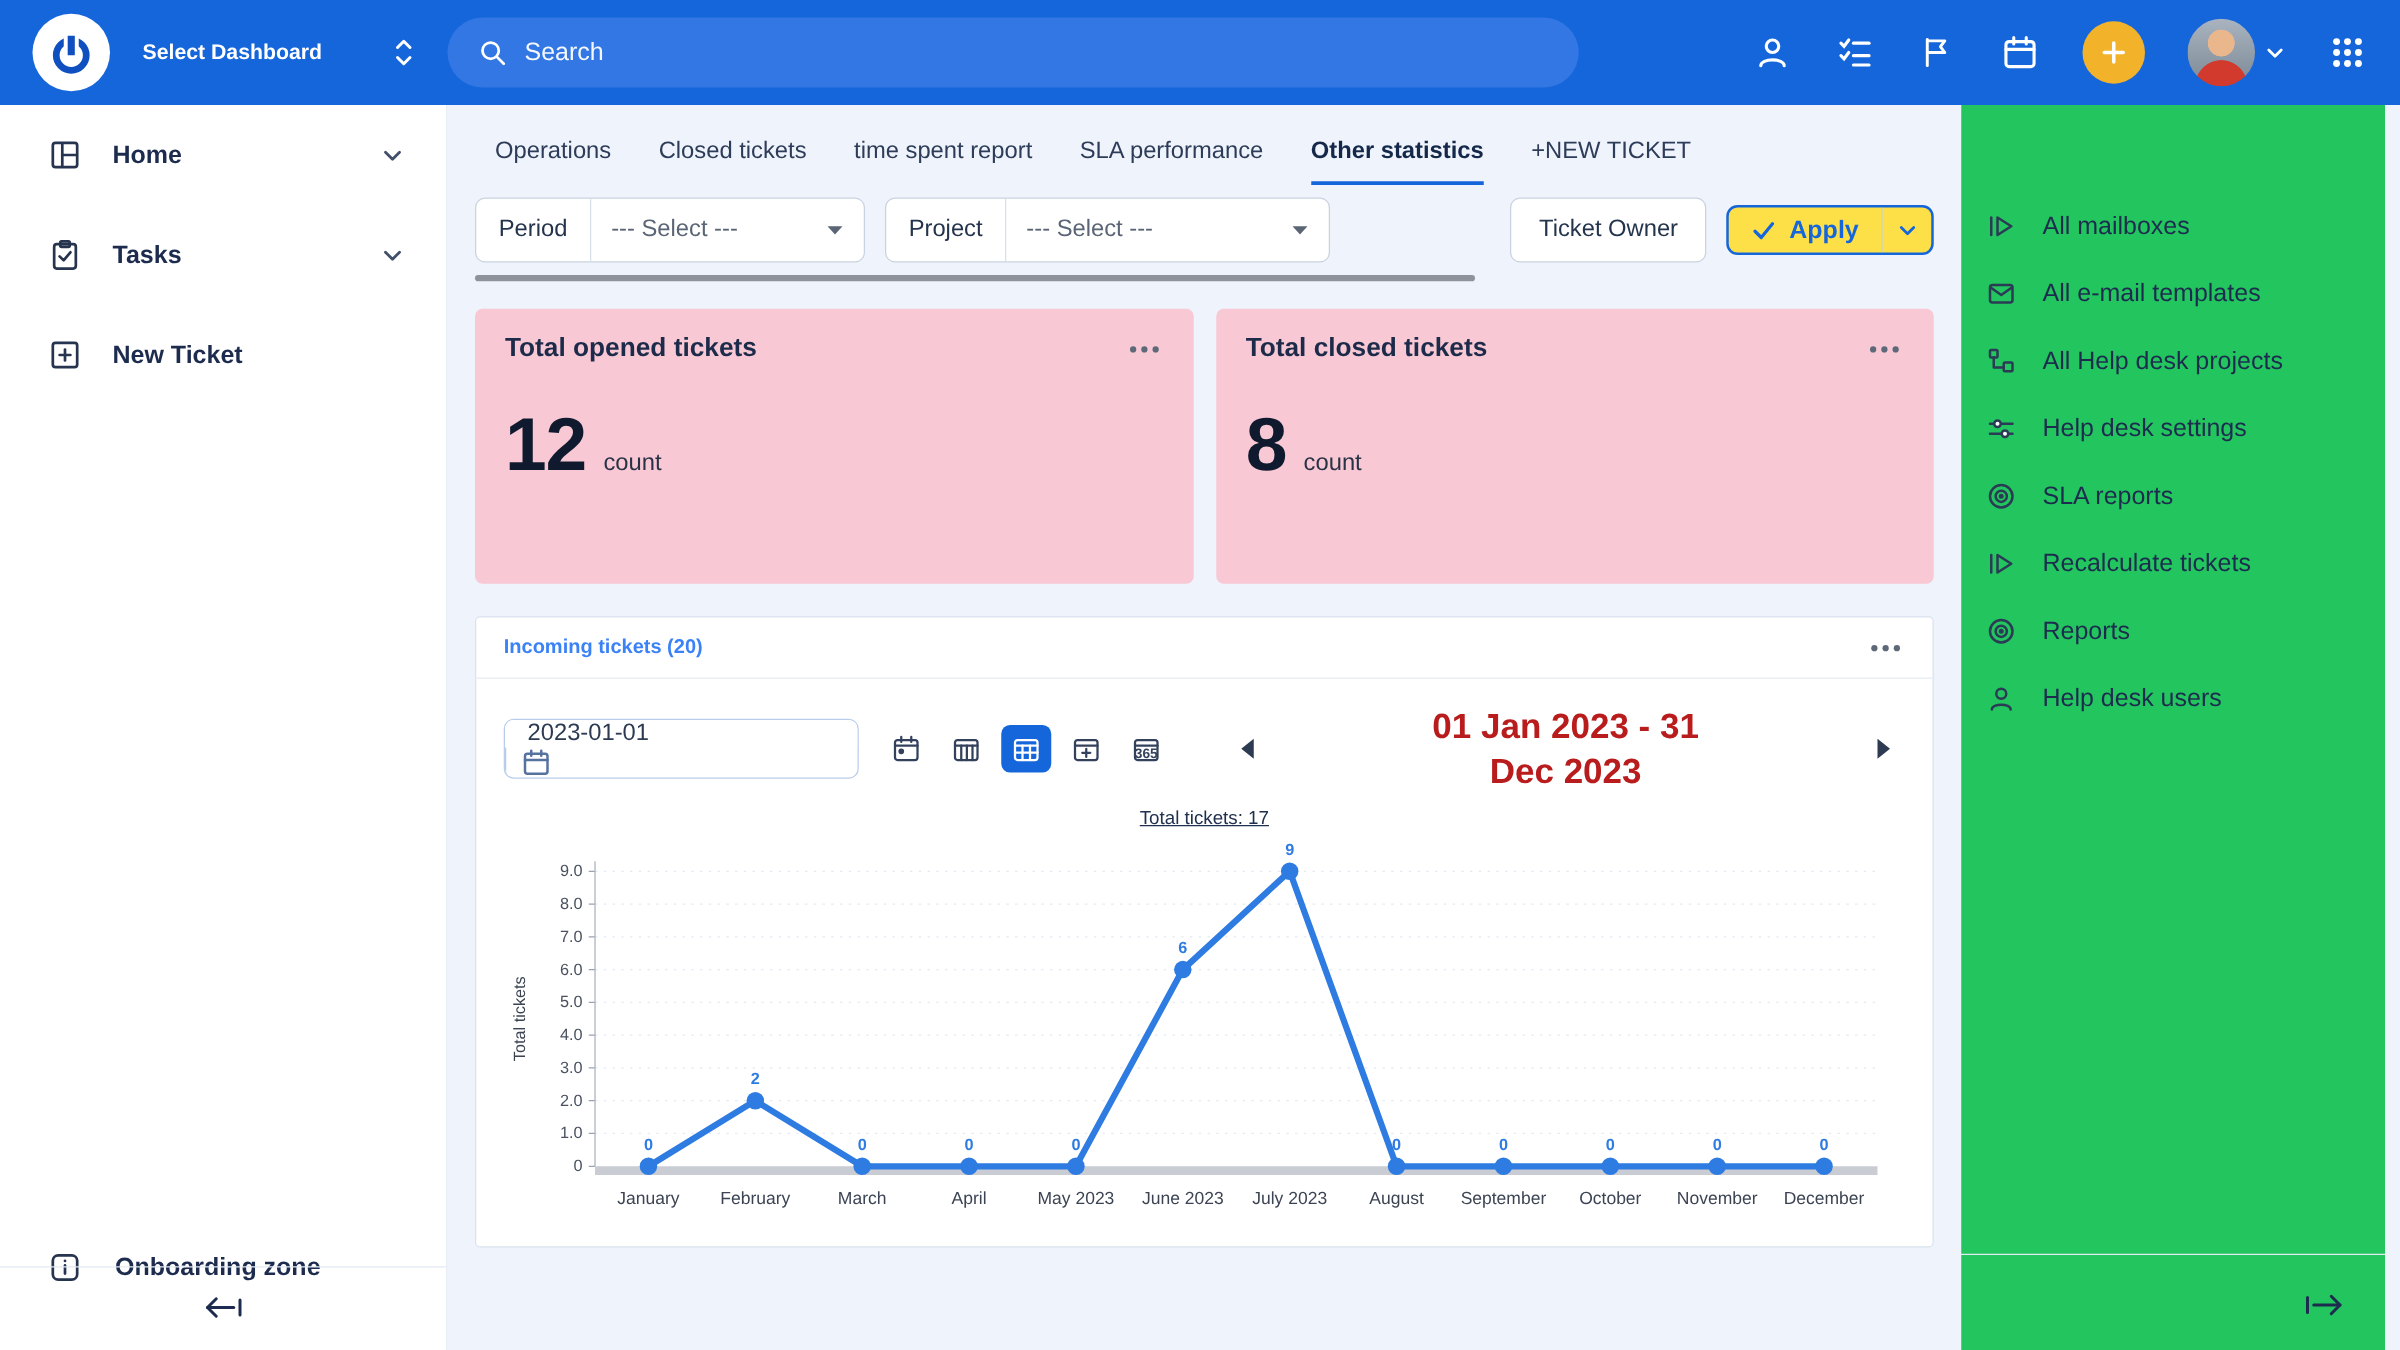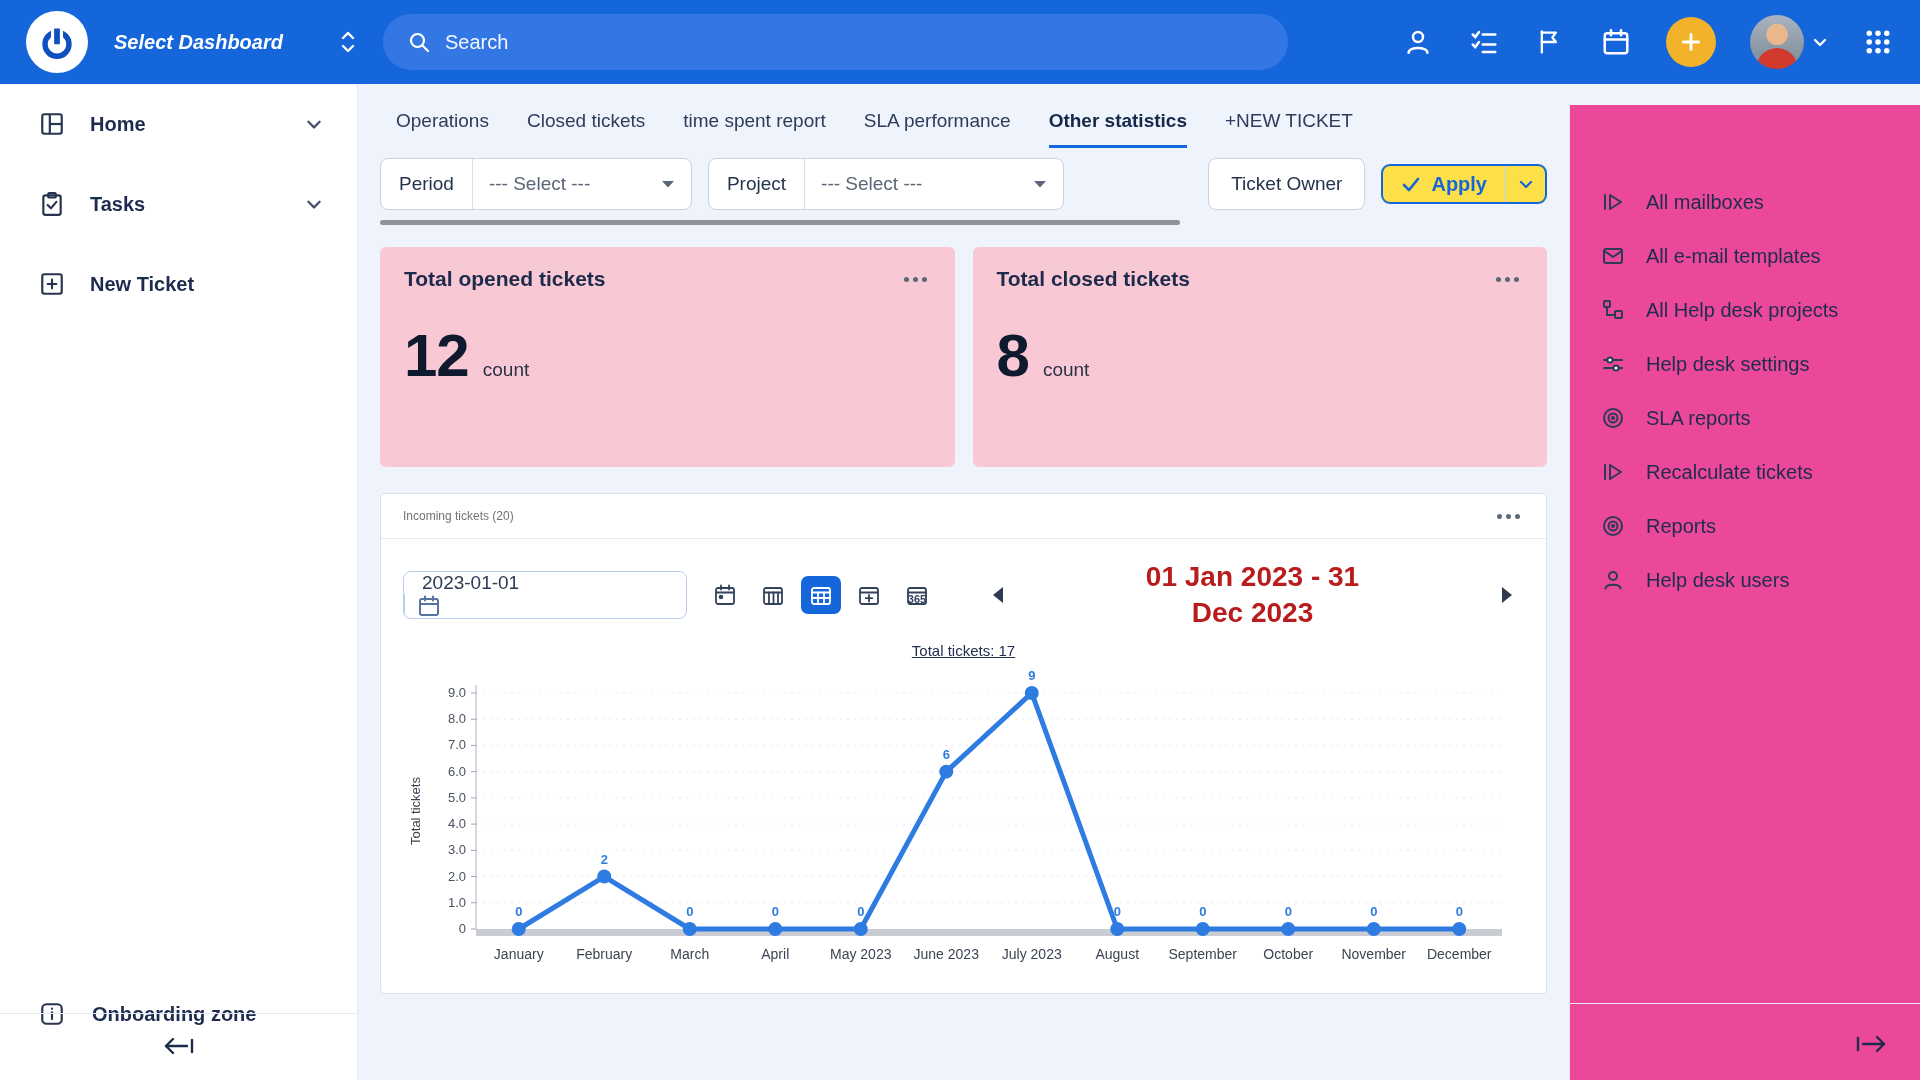--- a/index.html
+++ b/index.html
@@ -6,21 +6,21 @@
   html,body { width:1920px; height:1080px; overflow:hidden; }
   body { font-family:"Liberation Sans", sans-serif; background:#eff3fb; }
   .app { position:relative; width:1920px; height:1080px; }
 
   
   .topbar { position:absolute; left:0; top:0; width:1920px; height:84px;
     background:#1666db; display:flex; align-items:center; padding:0 26px; gap:26px; }
   .logo { width:62px; height:62px; border-radius:50%; background:#fff; display:flex;
     align-items:center; justify-content:center; flex:0 0 auto; }
   .dash-select { display:flex; align-items:center; gap:56px; color:#fff; cursor:pointer; }
-  .dash-select .lbl { font-size:20px; font-weight:700;font-style:italic; }
+  .dash-select .lbl { font-size:17px; font-weight:700; }
   .search { flex:0 1 905px; height:56px; border-radius:28px; background:#3277e3;
     display:flex; align-items:center; padding:0 24px; gap:14px; }
   .search input { flex:1; background:transparent; border:none; outline:none;
     color:#fff; font-size:20px; font-family:"Liberation Sans", sans-serif; }
   .search input::placeholder { color:rgba(255,255,255,.95); }
   .top-icons { margin-left:auto; display:flex; align-items:center; gap:34px; }
   .tico { width:32px; height:32px; color:#fff; cursor:pointer; display:flex; align-items:center; justify-content:center;}
   .plus-btn { width:50px; height:50px; border-radius:50%; background:#f2b32b; display:flex;
     align-items:center; justify-content:center; cursor:pointer; }
   .avatar-wrap { display:flex; align-items:center; gap:8px; cursor:pointer; }
@@ -39,22 +39,22 @@
   .nav-item .chev { margin-left:auto; color:#42506b; }
   .nav-ico { width:28px; height:28px; color:#27344f; display:flex; align-items:center; justify-content:center;}
   .onboarding { position:absolute; left:38px; top:916px; display:flex; align-items:center;
     gap:26px; color:#1d2c4e; cursor:pointer; }
   .onboarding .nlabel { font-size:20px; font-weight:700; }
   .lside-divider { position:absolute; left:0; bottom:66px; width:100%; height:1px; background:#e3e9f2; }
   .collapse-btn { position:absolute; left:152px; bottom:14px; width:54px; height:40px;
     display:flex; align-items:center; justify-content:center; color:#1d2c4e; cursor:pointer; }
 
   
-  .rsidebar { position:absolute; right:0; top:84px; width:351px; bottom:0;
-    background:#ec4899; border-left:1px solid #e3e9f2;margin-top:21px; }
+  .rsidebar { position:absolute; right:12px; top:84px; width:351px; bottom:0;
+    background:#22c55e; border-left:1px solid #e3e9f2; }
   .rlist { list-style:none; padding-top:70px; }
   .ritem { height:54px; display:flex; align-items:center; gap:20px; padding-left:30px;
     color:#1d2c4e; cursor:pointer; }
   .ritem .rlabel { font-size:20px; }
   .rico { width:26px; height:26px; color:#2b3a55; display:flex; align-items:center; justify-content:center; }
   .rside-divider { position:absolute; left:0; bottom:76px; width:100%; height:1px; background:#e3e9f2; }
   .expand-btn { position:absolute; right:22px; bottom:16px; width:54px; height:40px;
     display:flex; align-items:center; justify-content:center; color:#1d2c4e; cursor:pointer; }
 
   
@@ -89,21 +89,21 @@
   .stat-title { font-size:21px; font-weight:700; color:#1c2b4a; }
   .dots { display:flex; gap:4px; cursor:pointer; padding:4px; }
   .dots i { width:5px; height:5px; border-radius:50%; background:#5d6878; }
   .stat-value-row { display:flex; align-items:baseline; gap:14px; margin-top:30px; }
   .stat-value { font-size:60px; font-weight:800; color:#101a2e; letter-spacing:-1px; }
   .stat-unit { font-size:19px; color:#2a3346; }
 
   .chart-card { margin-top:26px; background:#fff; border:1px solid #d9e2ee; border-radius:4px; }
   .chart-head { display:flex; justify-content:space-between; align-items:center;
     padding:15px 22px; border-bottom:1px solid #e5ebf4; }
-  .chart-title { font-size:12px; font-weight:400; color:#737373; }
+  .chart-title { font-size:16px; font-weight:700; color:#3b82f6; }
   .chart-controls { display:flex; align-items:center; padding:20px 22px 0 22px; gap:18px; }
   .date-group { display:flex; height:48px; border:1px solid #b9cdea; border-radius:8px;
     overflow:hidden; background:#fff;flex-direction:column; }
   .date-group input { width:282px; border:none; outline:none; padding:0 18px; font-size:19px;
     color:#2c3a52; font-family:"Liberation Sans", sans-serif; }
   .date-cal-btn { width:48px; border-left:1px solid #b9cdea; display:flex; align-items:center;
     justify-content:center; color:#56729f; cursor:pointer; }
   .view-toggles { display:flex; gap:8px; align-items:center; }
   .vt { width:40px; height:38px; border-radius:7px; display:flex; align-items:center;
     justify-content:center; color:#33415c; cursor:pointer; }

